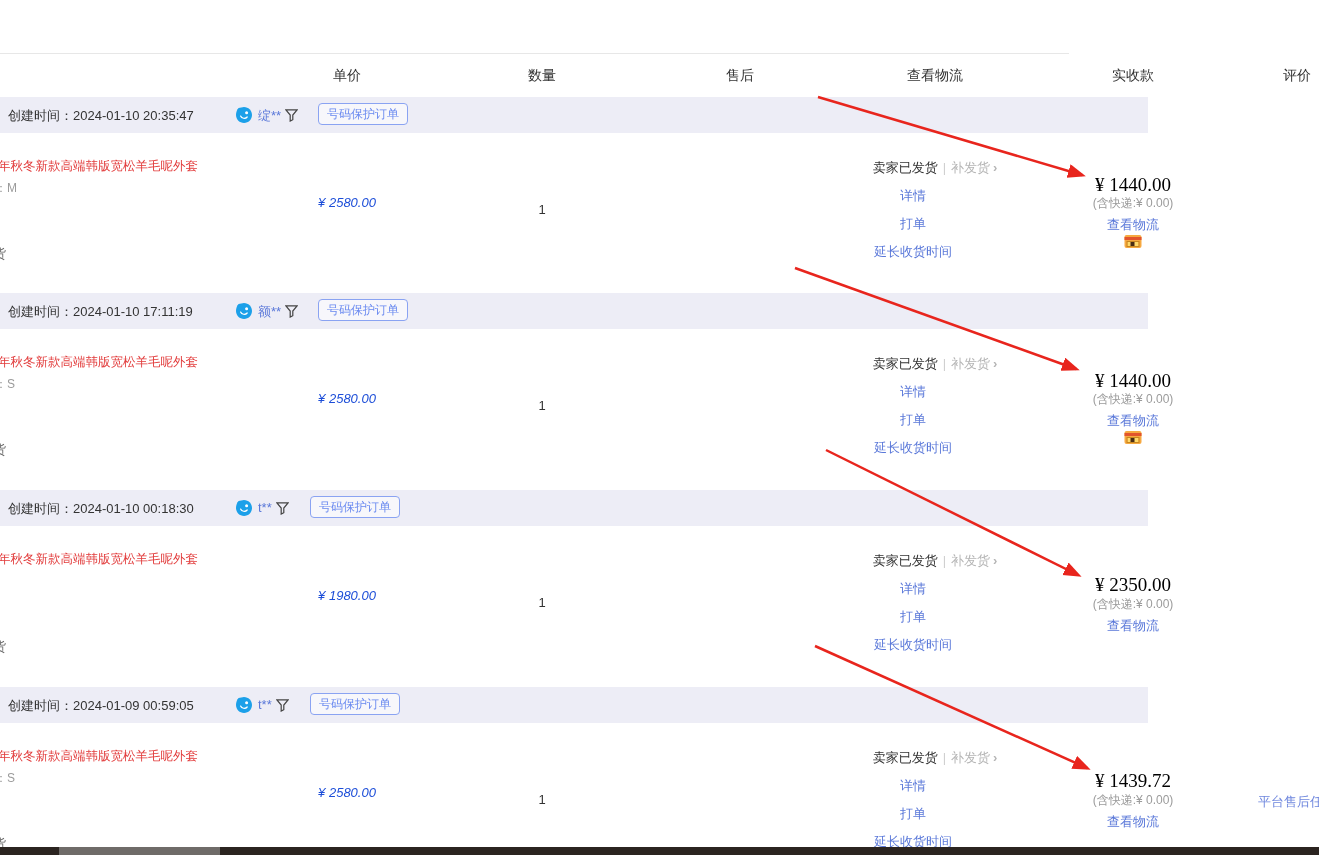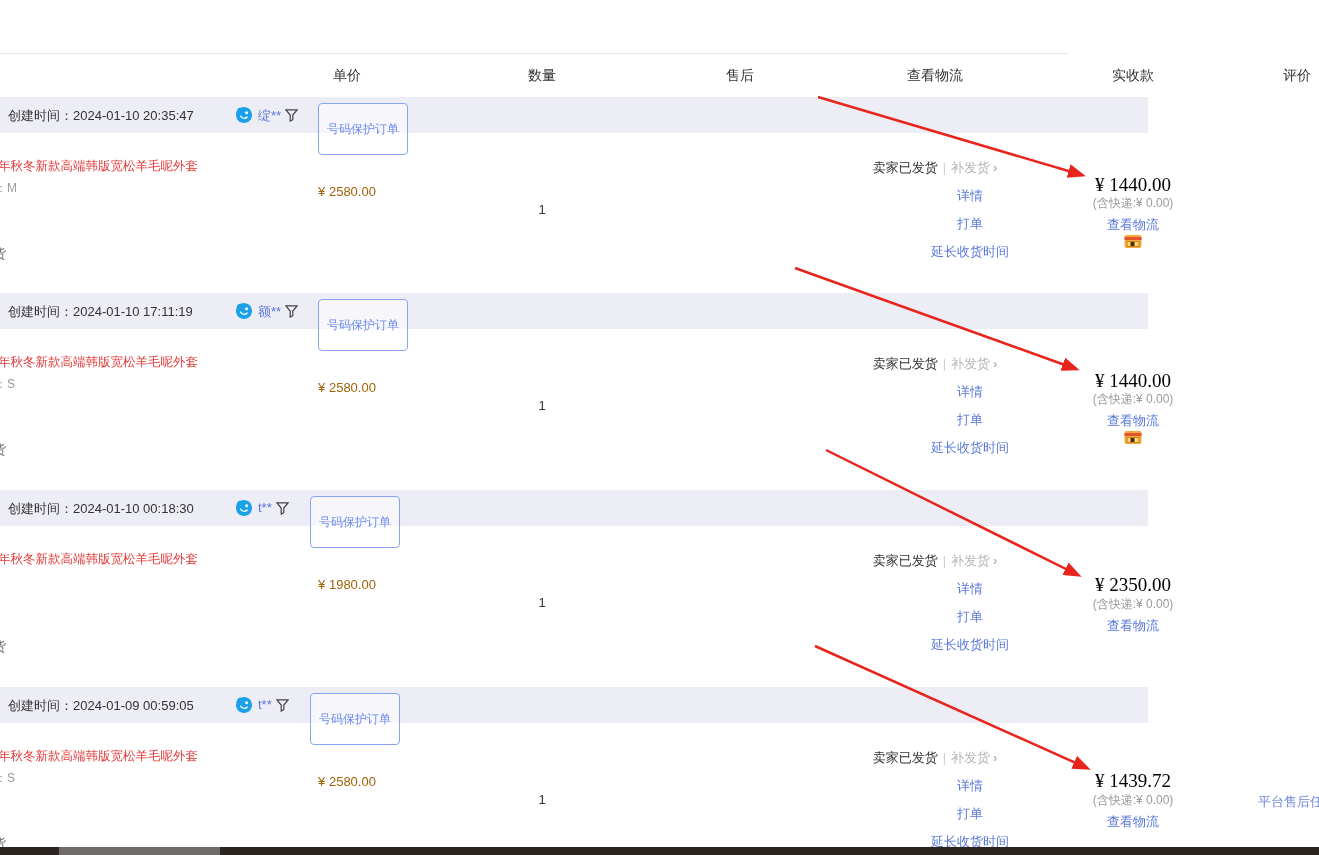--- a/index.html
+++ b/index.html
@@ -10,34 +10,34 @@
   #thead{position:absolute;top:53px;left:0;width:1069px;height:44px;border-top:1px solid #e7e7e7;background:#fff;}
   .hdr-label{position:absolute;top:13px;transform:translateX(-50%);font-size:14px;color:#333;white-space:nowrap;}
 
   
   .order{position:absolute;left:0;width:1319px;height:196px;}
   .band{position:absolute;top:0;left:0;width:1148px;height:36px;background:#ededf6;}
   .created{position:absolute;left:8px;top:10px;font-size:13px;color:#333;white-space:nowrap;}
   .ww{position:absolute;left:236px;top:10px;width:16px;height:16px;}
   .buyer{position:absolute;left:258px;top:10px;font-size:13px;color:#5a78d9;cursor:pointer;white-space:nowrap;}
   .filter{position:absolute;left:285px;top:11px;cursor:pointer;}
-  .badge{position:absolute;left:318px;top:6px;border:1px solid #8aa3f2;border-radius:4px;color:#6a8af0;font-size:12px;line-height:18px;padding:16px 8px;background:rgba(255,255,255,.55);white-space:nowrap;}
+  .badge{position:absolute;left:318px;top:6px;border:1px solid #8aa3f2;border-radius:4px;color:#6a8af0;font-size:12px;line-height:18px;padding:1px 8px;background:rgba(255,255,255,.55);white-space:nowrap;}
 
   .title{position:absolute;left:-2px;top:61px;font-size:12.5px;color:#e23b3b;white-space:nowrap;cursor:pointer;}
   .size{position:absolute;left:-5px;top:83px;font-size:12px;color:#9b9b9b;white-space:nowrap;}
-  .price{position:absolute;left:347px;top:87px;transform:translateX(-50%);font-size:13px;color:#a16207;white-space:nowrap;}
+  .price{position:absolute;left:347px;top:98px;transform:translateX(-50%);font-size:13px;color:#1d4ed8;white-space:nowrap;font-style:italic;}
   .qty{position:absolute;left:542px;top:105px;transform:translateX(-50%);font-size:13px;color:#333;}
 
   .status-line{position:absolute;left:935px;top:62px;transform:translateX(-50%);font-size:13px;white-space:nowrap;}
   .s-dark{color:#333;}
   .s-div{color:#cfcfcf;margin:0 5px;}
   .s-gray{color:#b5b5b5;cursor:pointer;}
   .s-chev{color:#b5b5b5;margin-left:3px;font-weight:bold;}
 
-  .link{position:absolute;left:970px;transform:translateX(-50%);font-size:13px;color:#5a78d9;cursor:pointer;white-space:nowrap;}
+  .link{position:absolute;left:913px;transform:translateX(-50%);font-size:13px;color:#5a78d9;cursor:pointer;white-space:nowrap;}
   .l-detail{top:90px;}
   .l-print{top:118px;}
   .l-extend{top:146px;}
 
   .pay-amount{position:absolute;left:1133px;top:77px;transform:translateX(-50%);font-size:19px;color:#000000;white-space:nowrap;font-family:Liberation Serif, serif;}
   .pay-note{position:absolute;left:1133px;top:98px;transform:translateX(-50%);font-size:12px;color:#9b9b9b;white-space:nowrap;}
   .pay-logi{left:1133px;top:119px;}
   .card-icon{position:absolute;left:1133px;top:138px;transform:translateX(-50%);width:17px;height:13px;background:#f7a941;border-radius:2px;}
   .card-stripe{position:absolute;top:2px;left:0;width:17px;height:3px;background:#e2542c;}
   .card-chip{position:absolute;left:3px;top:7px;width:11px;height:4px;background:#ffd96a;outline:1px solid #c8861f;}

